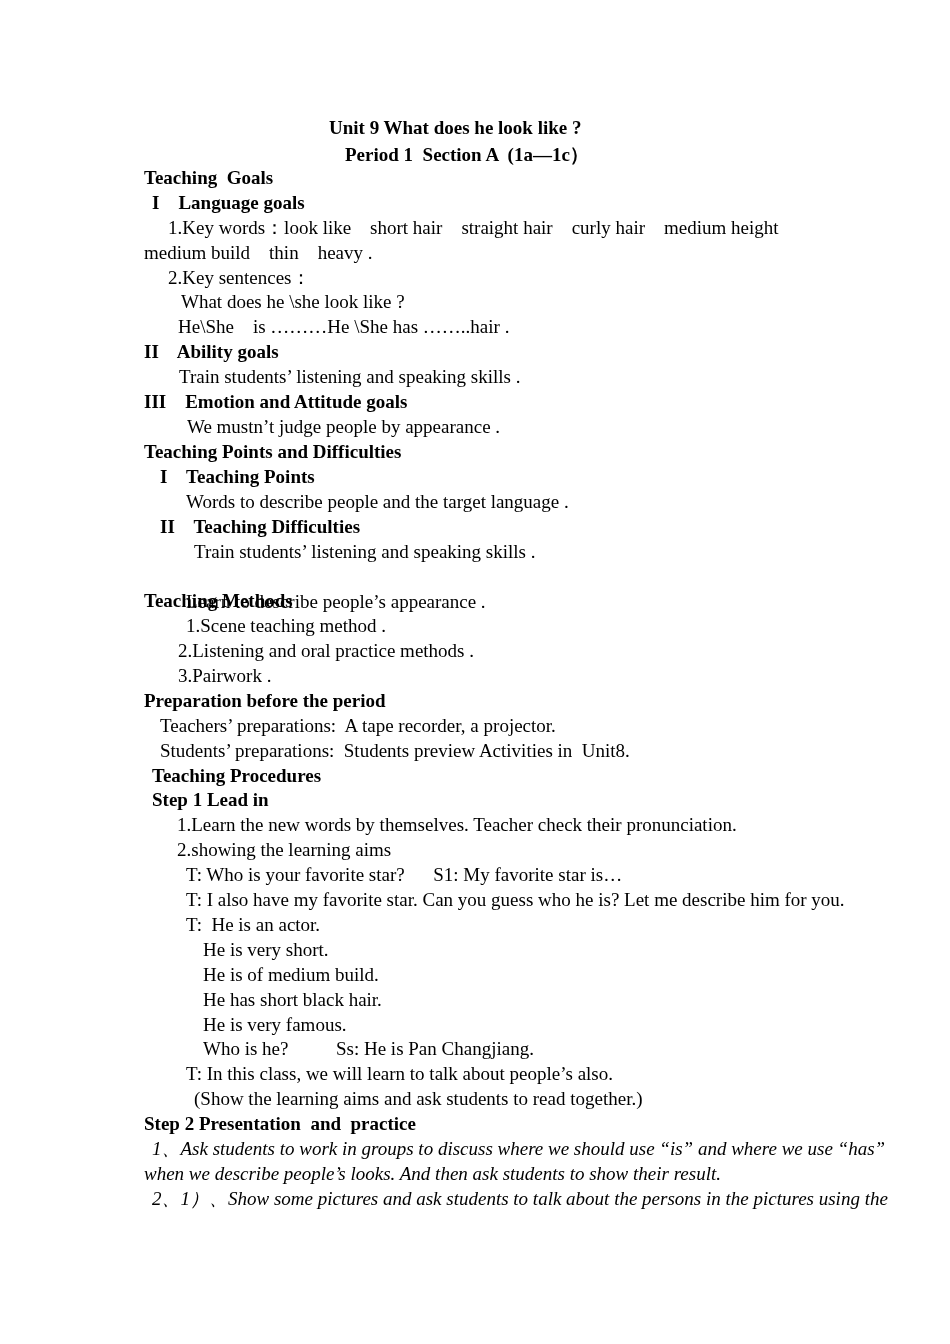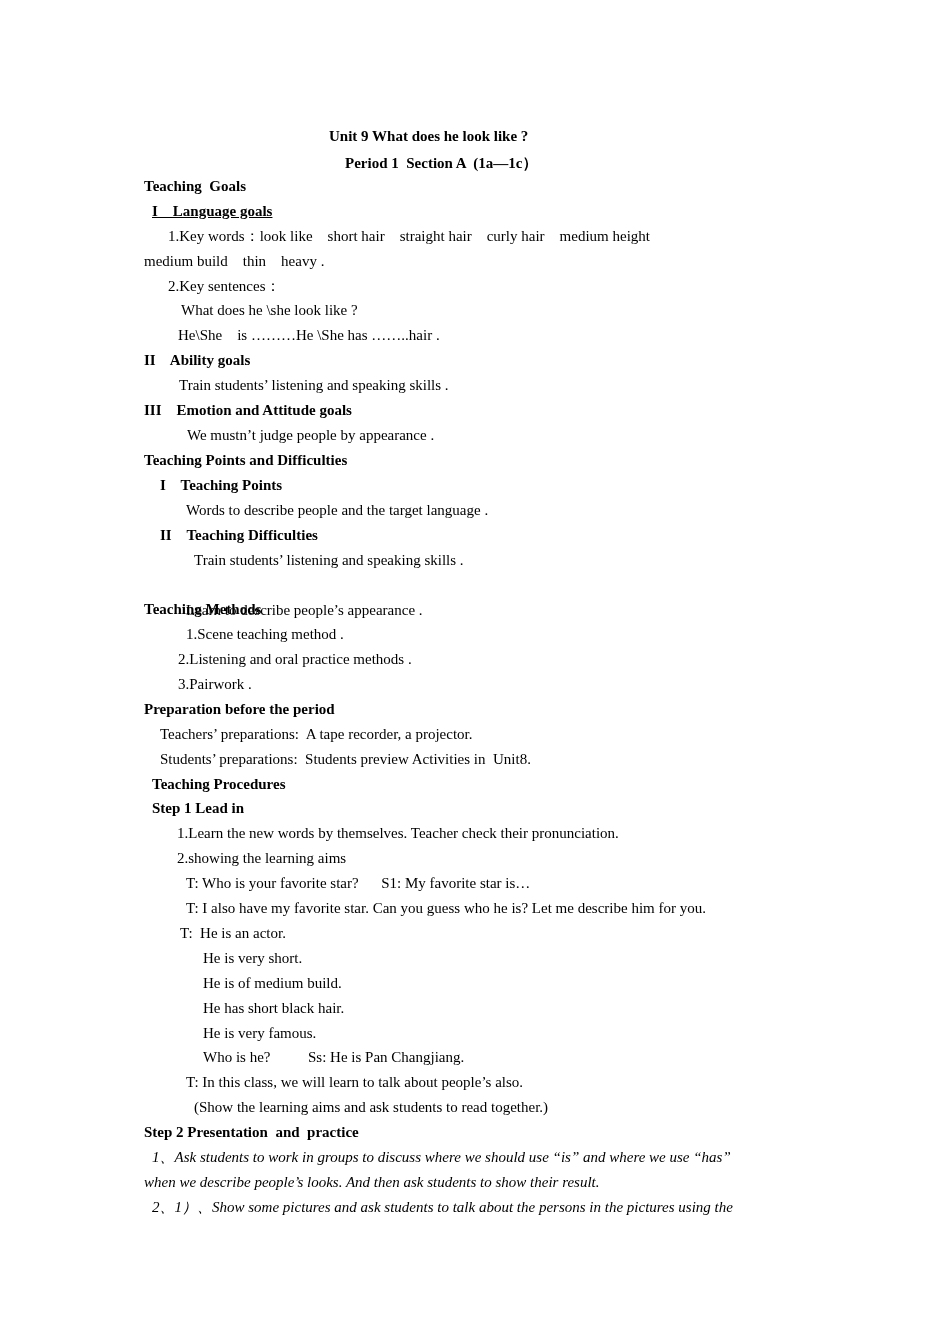--- a/index.html
+++ b/index.html
@@ -1,31 +1,31 @@
 <!DOCTYPE html>
 <html><head>
 <meta charset="utf-8">
 <style>
   html, body { margin: 0; padding: 0; background: #ffffff; }
   body { width: 950px; height: 1344px; position: relative; overflow: hidden;
          font-family: "Liberation Serif", "DejaVu Serif", serif; color: #000; }
   .page { position: absolute; left: 0; top: 0; width: 950px; height: 1344px; }
-  .ln { position: absolute; font-size: 15px; line-height: 20px; white-space: pre; margin-top: 8px; }
+  .ln { position: absolute; font-size: 19px; line-height: 20px; white-space: pre; }
   .b { font-weight: bold; }
   .i { font-style: italic; }
 </style>
 </head>
 <body>
 
 <div class="page">
   <div class="ln b" style="left:329px;top:118px;">Unit 9 What does he look like ?</div>
   <div class="ln b" style="left:345px;top:145px;">Period 1  Section A  (1a—1c）</div>
   <div id="lines">
       <div class="ln b" style="left: 144px; top: 168px; text-align: right;">Teaching  Goals</div>
-      <div class="ln b" style="left: 152px; top: 193px; text-decoration: underline;">I    Language goals</div>
+      <div class="ln b" style="left: 152px; top: 193px;">I    Language goals</div>
       <div class="ln" style="left: 168px; top: 218px;">1.Key words：look like    short hair    straight hair    curly hair    medium height</div>
       <div class="ln" style="left: 144px; top: 243px;">medium build    thin    heavy .</div>
       <div class="ln" style="left: 168px; top: 268px;">2.Key sentences：</div>
       <div class="ln" style="left: 181px; top: 292px;">What does he \she look like ?</div>
       <div class="ln" style="left: 178px; top: 317px;">He\She    is ………He \She has ……..hair .</div>
       <div class="ln b" style="left: 144px; top: 342px;">II    Ability goals</div>
       <div class="ln" style="left: 179px; top: 367px;">Train students’ listening and speaking skills .</div>
       <div class="ln b" style="left: 144px; top: 392px;">III    Emotion and Attitude goals</div>
       <div class="ln" style="left: 187px; top: 417px;">We mustn’t judge people by appearance .</div>
       <div class="ln b" style="left: 144px; top: 442px;">Teaching Points and Difficulties</div>
@@ -40,21 +40,21 @@
       <div class="ln" style="left: 178px; top: 666px;">3.Pairwork .</div>
       <div class="ln b" style="left: 144px; top: 691px;">Preparation before the period</div>
       <div class="ln" style="left: 160px; top: 716px;">Teachers’ preparations:  A tape recorder, a projector.</div>
       <div class="ln" style="left: 160px; top: 741px;">Students’ preparations:  Students preview Activities in  Unit8.</div>
       <div class="ln b" style="left: 152px; top: 766px;">Teaching Procedures</div>
       <div class="ln b" style="left: 152px; top: 790px;">Step 1 Lead in</div>
       <div class="ln" style="left: 177px; top: 815px;">1.Learn the new words by themselves. Teacher check their pronunciation.</div>
       <div class="ln" style="left: 177px; top: 840px;">2.showing the learning aims</div>
       <div class="ln" style="left: 186px; top: 865px;">T: Who is your favorite star?      S1: My favorite star is…</div>
       <div class="ln" style="left: 186px; top: 890px;">T: I also have my favorite star. Can you guess who he is? Let me describe him for you.</div>
-      <div class="ln" style="left: 180px; top: 915px;">T:  He is an actor.</div>
+      <div class="ln" style="left: 186px; top: 915px;">T:  He is an actor.</div>
       <div class="ln" style="left: 203px; top: 940px;">He is very short.</div>
       <div class="ln" style="left: 203px; top: 965px;">He is of medium build.</div>
       <div class="ln" style="left: 203px; top: 990px;">He has short black hair.</div>
       <div class="ln" style="left: 203px; top: 1015px;">He is very famous.</div>
       <div class="ln" style="left: 203px; top: 1039px;">Who is he?          Ss: He is Pan Changjiang.</div>
       <div class="ln" style="left: 186px; top: 1064px;">T: In this class, we will learn to talk about people’s also.</div>
       <div class="ln" style="left: 194px; top: 1089px;">(Show the learning aims and ask students to read together.)</div>
       <div class="ln b" style="left: 144px; top: 1114px;">Step 2 Presentation  and  practice</div>
       <div class="ln i" style="left: 152px; top: 1139px;">1、Ask students to work in groups to discuss where we should use “is” and where we use “has”</div>
       <div class="ln i" style="left: 144px; top: 1164px;">when we describe people’s looks. And then ask students to show their result.</div>

